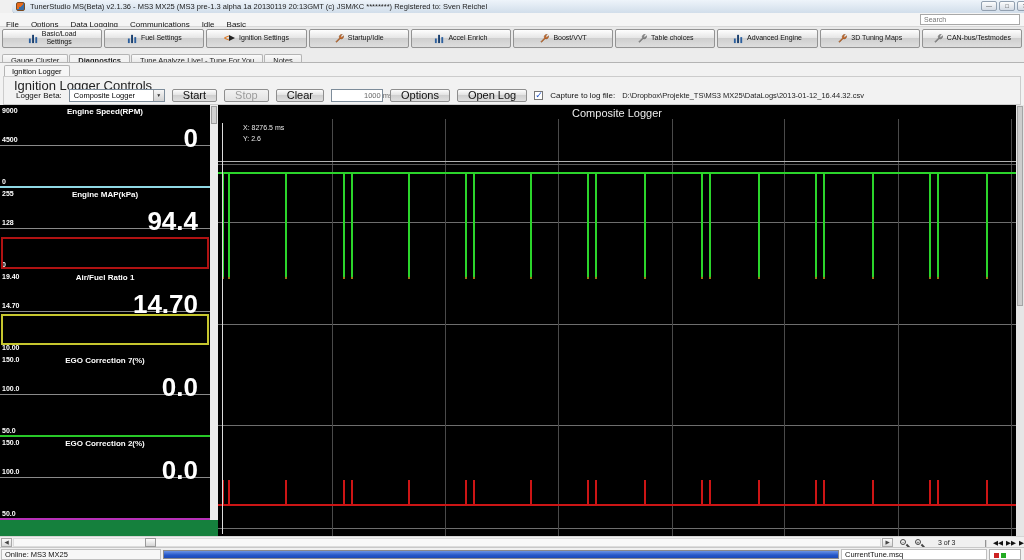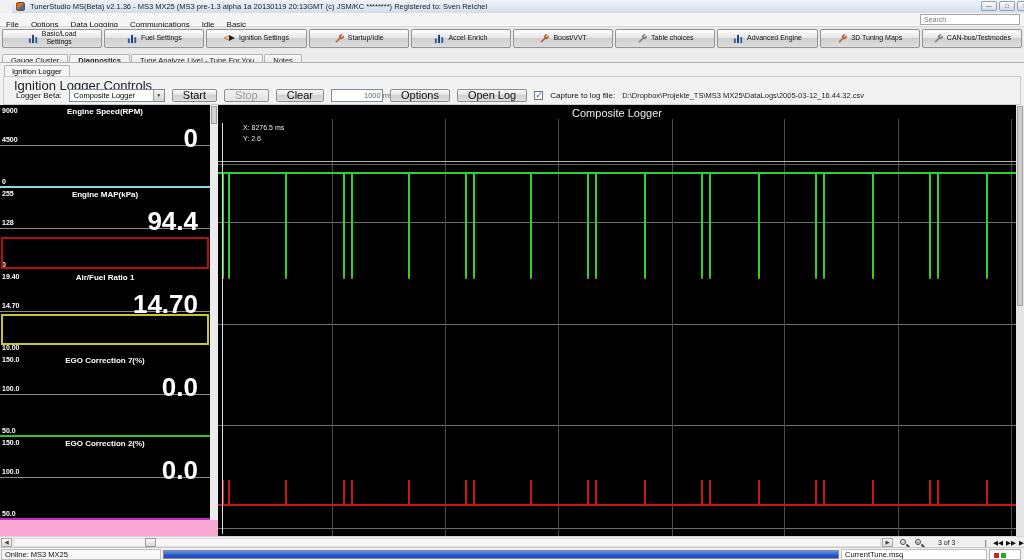--- a/index.html
+++ b/index.html
@@ -54,21 +54,21 @@
     border-left:1px solid #9a9a9a; font-size:5px; line-height:11px; text-align:center; color:#333; }
   .btn { height:13px; padding:0 10px; font-size:11px; line-height:11px;
     background:linear-gradient(#fdfdfd,#e3e3e3 45%,#d0d0d0 50%,#dfdfdf);
     border:1px solid #8e8e8e; border-radius:2px; color:#111; }
   .btn.disabled { color:#9c9c9c; background:linear-gradient(#f2f2f2,#e2e2e2); }
   .checkbox { width:9px; height:9px; border:1px solid #777; background:#fff; position:relative; }
   .checkbox.checked::after { content:"✓"; position:absolute; left:0px; top:-2px; font-size:9px; color:#2456c8; }
   .path-text { font-size:7.5px; color:#222; white-space:nowrap; }
 
   
-  .main { position:absolute; left:0; top:105px; width:944px; height:431px; background:#f9a8d4; }
+  .main { position:absolute; left:0; top:105px; width:944px; height:431px; background:#15803d; }
 
   .gauge-panel { position:absolute; left:0; top:0; width:210px; height:415px; background:#000; }
   .gauge { position:relative; width:210px; height:83px; background:#000; }
   .g-title { position:absolute; top:2px; left:0; width:100%; text-align:center; font-size:8px; font-weight:bold; color:#fff; }
   .g-max { position:absolute; top:2px; left:2px; font-size:7px; font-weight:bold; color:#fff; }
   .g-midlabel { position:absolute; top:calc(48% - 9px); left:2px; font-size:7px; font-weight:bold; color:#fff; }
   .g-midline { position:absolute; top:48%; left:0; width:100%; height:1px; background:#8a8a8a; }
   .g-min { position:absolute; bottom:3px; left:2px; font-size:7px; font-weight:bold; color:#fff; }
   .g-value { position:absolute; top:24%; right:12px; font-size:26px; font-weight:bold; color:#fff; line-height:1; }
   .g-line { position:absolute; left:0; bottom:0; width:100%; height:2px; }
@@ -250,21 +250,21 @@
       <button class="btn disabled">Stop</button>
       <button class="btn">Clear</button>
       <div class="combo" style="width:52px;">
         <span class="combo-text" style="flex:1;color:#666;margin-left:28px;">1000 ms</span>
         <span class="combo-arrow">▼</span>
       </div>
       <button class="btn">Options</button>
       <button class="btn">Open Log</button>
       <span class="checkbox checked"></span>
       <span class="ctrl-label">Capture to log file:</span>
-      <span class="path-text">D:\Dropbox\Projekte_TS\MS3 MX25\DataLogs\2005-03-12_16.44.32.csv</span>
+      <span class="path-text">D:\Dropbox\Projekte_TS\MS3 MX25\DataLogs\2013-01-12_16.44.32.csv</span>
     </div>
   </div>
 </div>
 
 <div class="main">
 
   <div class="gauge-panel">
       <div class="gauge">
         <span class="g-max">9000</span>
         <span class="g-title">Engine Speed(RPM)</span>

